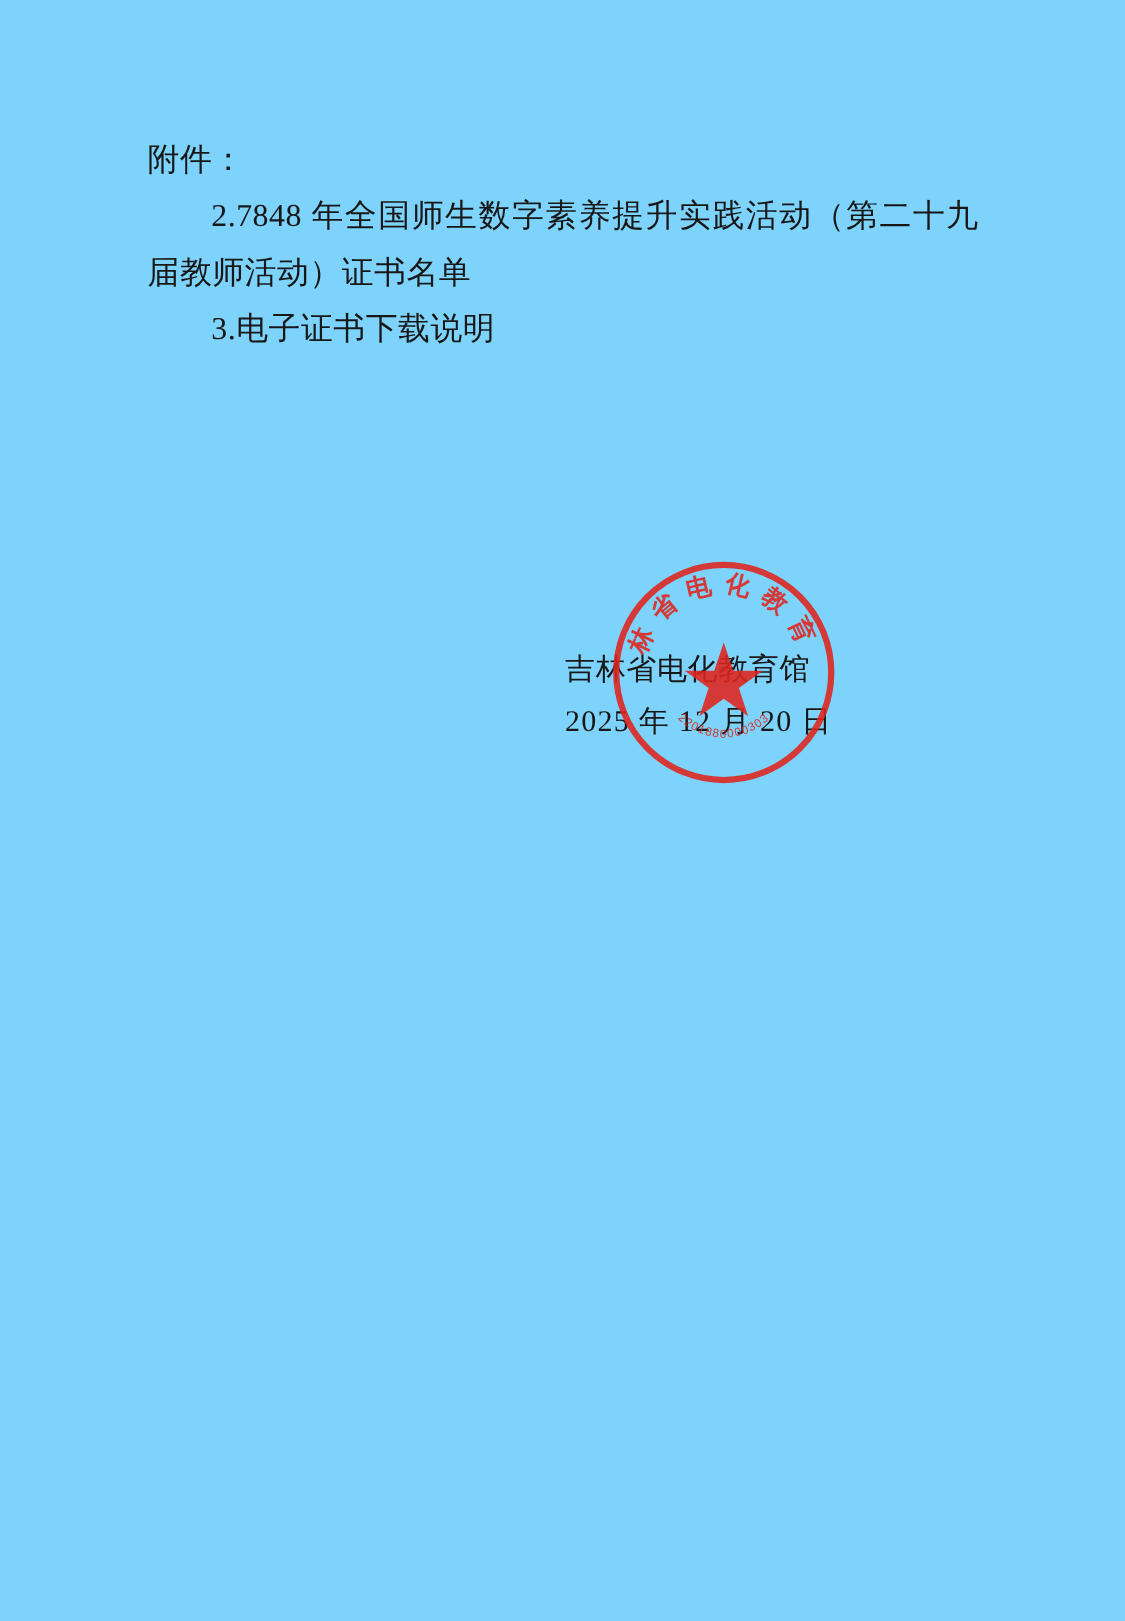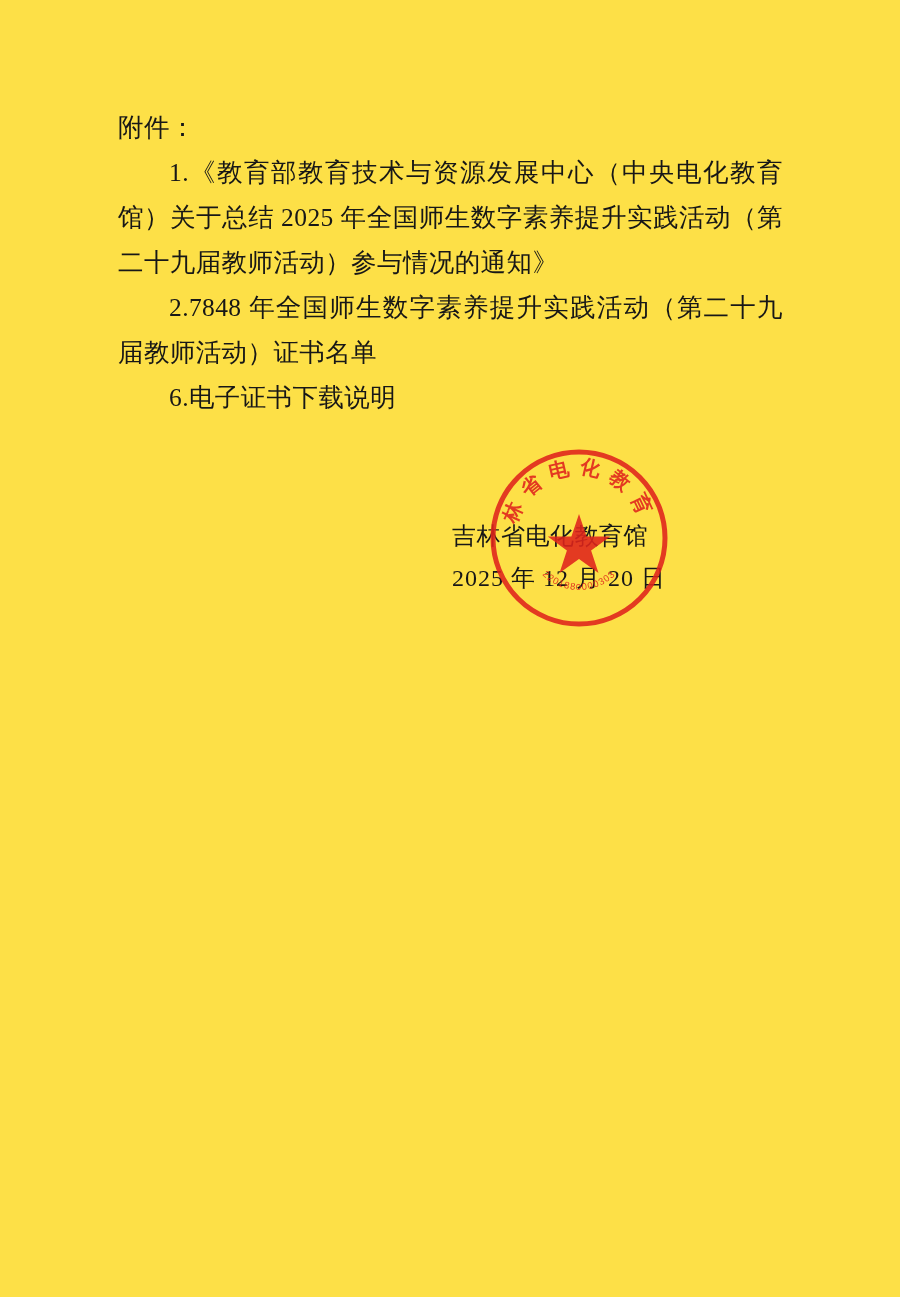--- a/index.html
+++ b/index.html
@@ -13,21 +13,21 @@
     position: relative;
     font-family: "Liberation Serif", "DejaVu Serif", serif;
     color: #1a1a1a;
     overflow: hidden;
   }
   .page {
     position: absolute;
     left: 0; top: 0;
     width: 900px;
     height: 1297px;
-    background: #fde047;
+    background: #7dd3fc;
   }
   .content {
     position: absolute;
     left: 118px;
     top: 105px;
     width: 665px;
   }
   .doc-line {
     font-size: 25.5px;
     line-height: 45px;
@@ -98,25 +98,24 @@
 </style>
 </head>
 <body>
 
 <div class="page">
 
   <div class="content">
 
     <p class="doc-line para block">附件：</p>
 
-    <p class="doc-line para indent-2 block">1.《教育部教育技术与资源发展中心（中央电化教育馆）关于总结 2025 年全国师生数字素养提升实践活动（第二十九届教师活动）参与情况的通知》</p>
 
     <p class="doc-line para indent-2 block">2.7848 年全国师生数字素养提升实践活动（第二十九届教师活动）证书名单</p>
 
-    <p class="doc-line para indent-2 block">6.电子证书下载说明</p>
+    <p class="doc-line para indent-2 block">3.电子证书下载说明</p>
 
   </div>
 
   <div class="signature">
     <div class="sig-line">吉林省电化教育馆</div>
     <div class="sig-date">2025 年 12 月 20 日</div>
   </div>
 
   <div class="seal">
     <svg viewBox="0 0 184 184" xmlns="http://www.w3.org/2000/svg">

